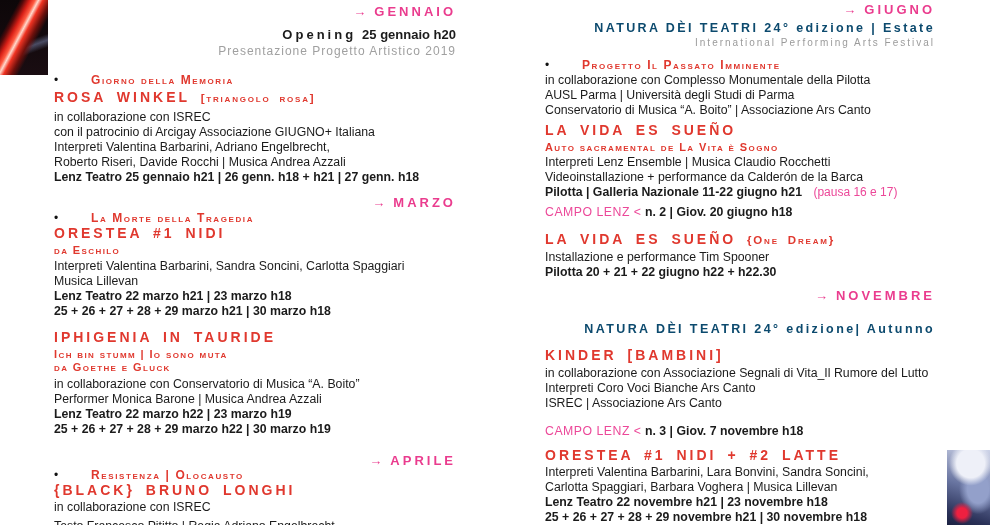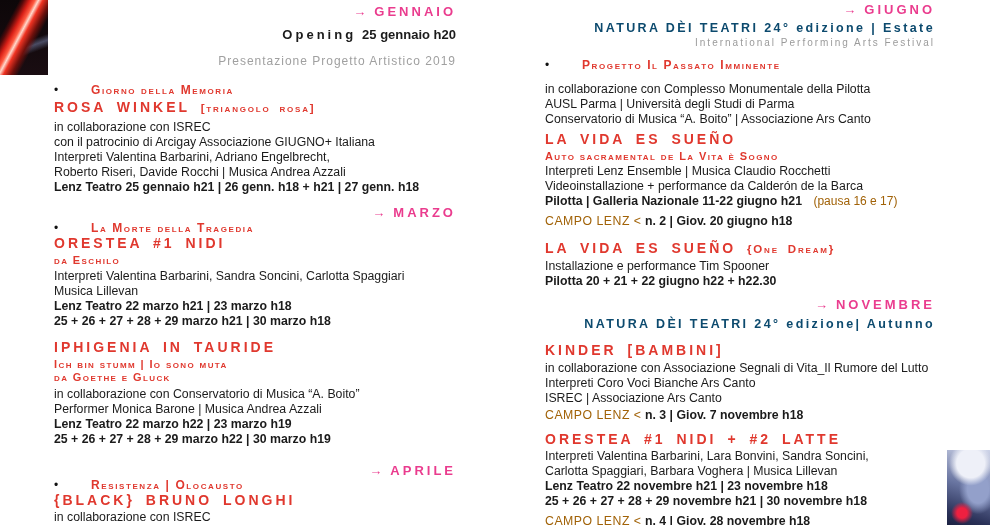--- a/index.html
+++ b/index.html
@@ -41,21 +41,21 @@
   }
   .title .tnote { font-size:11.5px; letter-spacing:1.8px; font-variant:small-caps; }
 
   .subcap {
     color:#e0382e; font-weight:bold; font-size:11px;
     font-variant:small-caps; letter-spacing:1.4px; line-height:13px; white-space:nowrap;
   }
 
   .body-line { font-size:12.3px; line-height:15px; white-space:nowrap; }
   .bold { font-weight:bold; }
-  .gray { color:#a16207; }
+  .gray { color:#ec4899; }
   .note { font-size:12px; }
 
   .opening-line { font-size:13px; font-weight:bold; line-height:16px; text-align:right; white-space:nowrap; }
   .opening-label { letter-spacing:3px; margin-right:6px; }
   .opening-sub { color:#a0a0a0; font-size:12px; letter-spacing:1px; text-align:right; line-height:14px; white-space:nowrap; }
 
   .campo-line { font-size:12.3px; line-height:15px; white-space:nowrap; }
   .campo-line .gray { letter-spacing:0.5px; }
 
   
@@ -81,21 +81,21 @@
 <div class="photo-tl"></div>
 <div class="photo-br"></div>
 
 <div class="col col-left">
 
   <div class="month" style="margin-top:4px;text-align:right;"><span class="arrow">→</span><span>GENNAIO</span></div>
 
   <div class="opening-line" style="margin-top:7px;">
     <span class="opening-label">Opening</span><span>25 gennaio h20</span>
   </div>
-  <div class="opening-sub" style="margin-top:11px;">Presentazione Progetto Artistico 2019</div>
+  <div class="opening-sub" style="margin-top:1px;">Presentazione Progetto Artistico 2019</div>
 
   <div>
     <div class="cat-row" style="margin-top:15px;">
       <span class="bullet">•</span>
       <span class="category">Giorno della Memoria</span>
     </div>
     <div class="title" style="margin-top:2px;">
       <span>ROSA WINKEL</span>
       <span class="tnote">[triangolo rosa]</span>
     </div>
@@ -155,21 +155,21 @@
 
   <div class="month" style="margin-top:2px;"><span class="arrow">→</span><span>GIUGNO</span></div>
   <div class="ndt-title" style="margin-top:3px;">NATURA DÈI TEATRI 24° edizione | Estate</div>
   <div class="ndt-sub">International Performing Arts Festival</div>
 
   <div>
     <div class="cat-row" style="margin-top:8px;">
       <span class="bullet">•</span>
       <span class="category">Progetto Il Passato Imminente</span>
     </div>
-    <div style="margin-top:10px;">
+    <div style="margin-top:1px;">
       <div class="body-line">in collaborazione con Complesso Monumentale della Pilotta</div>
       <div class="body-line">AUSL Parma | Università degli Studi di Parma</div>
       <div class="body-line">Conservatorio di Musica “A. Boito” | Associazione Ars Canto</div>
     </div>
     <div class="title" style="margin-top:4px;">LA VIDA ES SUEÑO</div>
     <div class="subcap" style="margin-top:3px;">Auto sacramental de La Vita è Sogno</div>
     <div style="margin-top:1px;">
       <div class="body-line">Interpreti Lenz Ensemble | Musica Claudio Rocchetti</div>
       <div class="body-line">Videoinstallazione + performance da Calderón de la Barca</div>
       <div class="body-line">
@@ -186,30 +186,30 @@
   <div style="margin-top:11px;">
     <div class="title">
       <span>LA VIDA ES SUEÑO</span>
       <span class="tnote">{One Dream}</span>
     </div>
     <div class="body-line" style="margin-top:2px;">Installazione e performance Tim Spooner</div>
     <div class="body-line bold">Pilotta 20 + 21 + 22 giugno h22 + h22.30</div>
   </div>
 
   <div class="month" style="margin-top:8px;"><span class="arrow">→</span><span>NOVEMBRE</span></div>
-  <div class="ndt-title" style="margin-top:4px;">NATURA DÈI TEATRI 24° edizione| Autunno</div>
+  <div class="ndt-title" style="margin-top:18px;">NATURA DÈI TEATRI 24° edizione| Autunno</div>
 
   <div style="margin-top:10px;">
     <div class="title">KINDER [BAMBINI]</div>
     <div style="margin-top:3px;">
       <div class="body-line">in collaborazione con Associazione Segnali di Vita_Il Rumore del Lutto</div>
       <div class="body-line">Interpreti Coro Voci Bianche Ars Canto</div>
       <div class="body-line">ISREC | Associazione Ars Canto</div>
     </div>
-    <div class="campo-line" style="margin-top:2px;">
+    <div class="campo-line" style="margin-top:13px;">
       <span class="gray">CAMPO LENZ &lt;</span>
       <span class="bold">n. 3 | Giov. 7 novembre h18</span>
     </div>
   </div>
 
   <div style="margin-top:8px;">
     <div class="title">ORESTEA #1 NIDI + #2 LATTE</div>
     <div style="margin-top:2px;">
       <div class="body-line">Interpreti Valentina Barbarini, Lara Bonvini, Sandra Soncini,</div>
       <div class="body-line">Carlotta Spaggiari, Barbara Voghera | Musica Lillevan</div>

